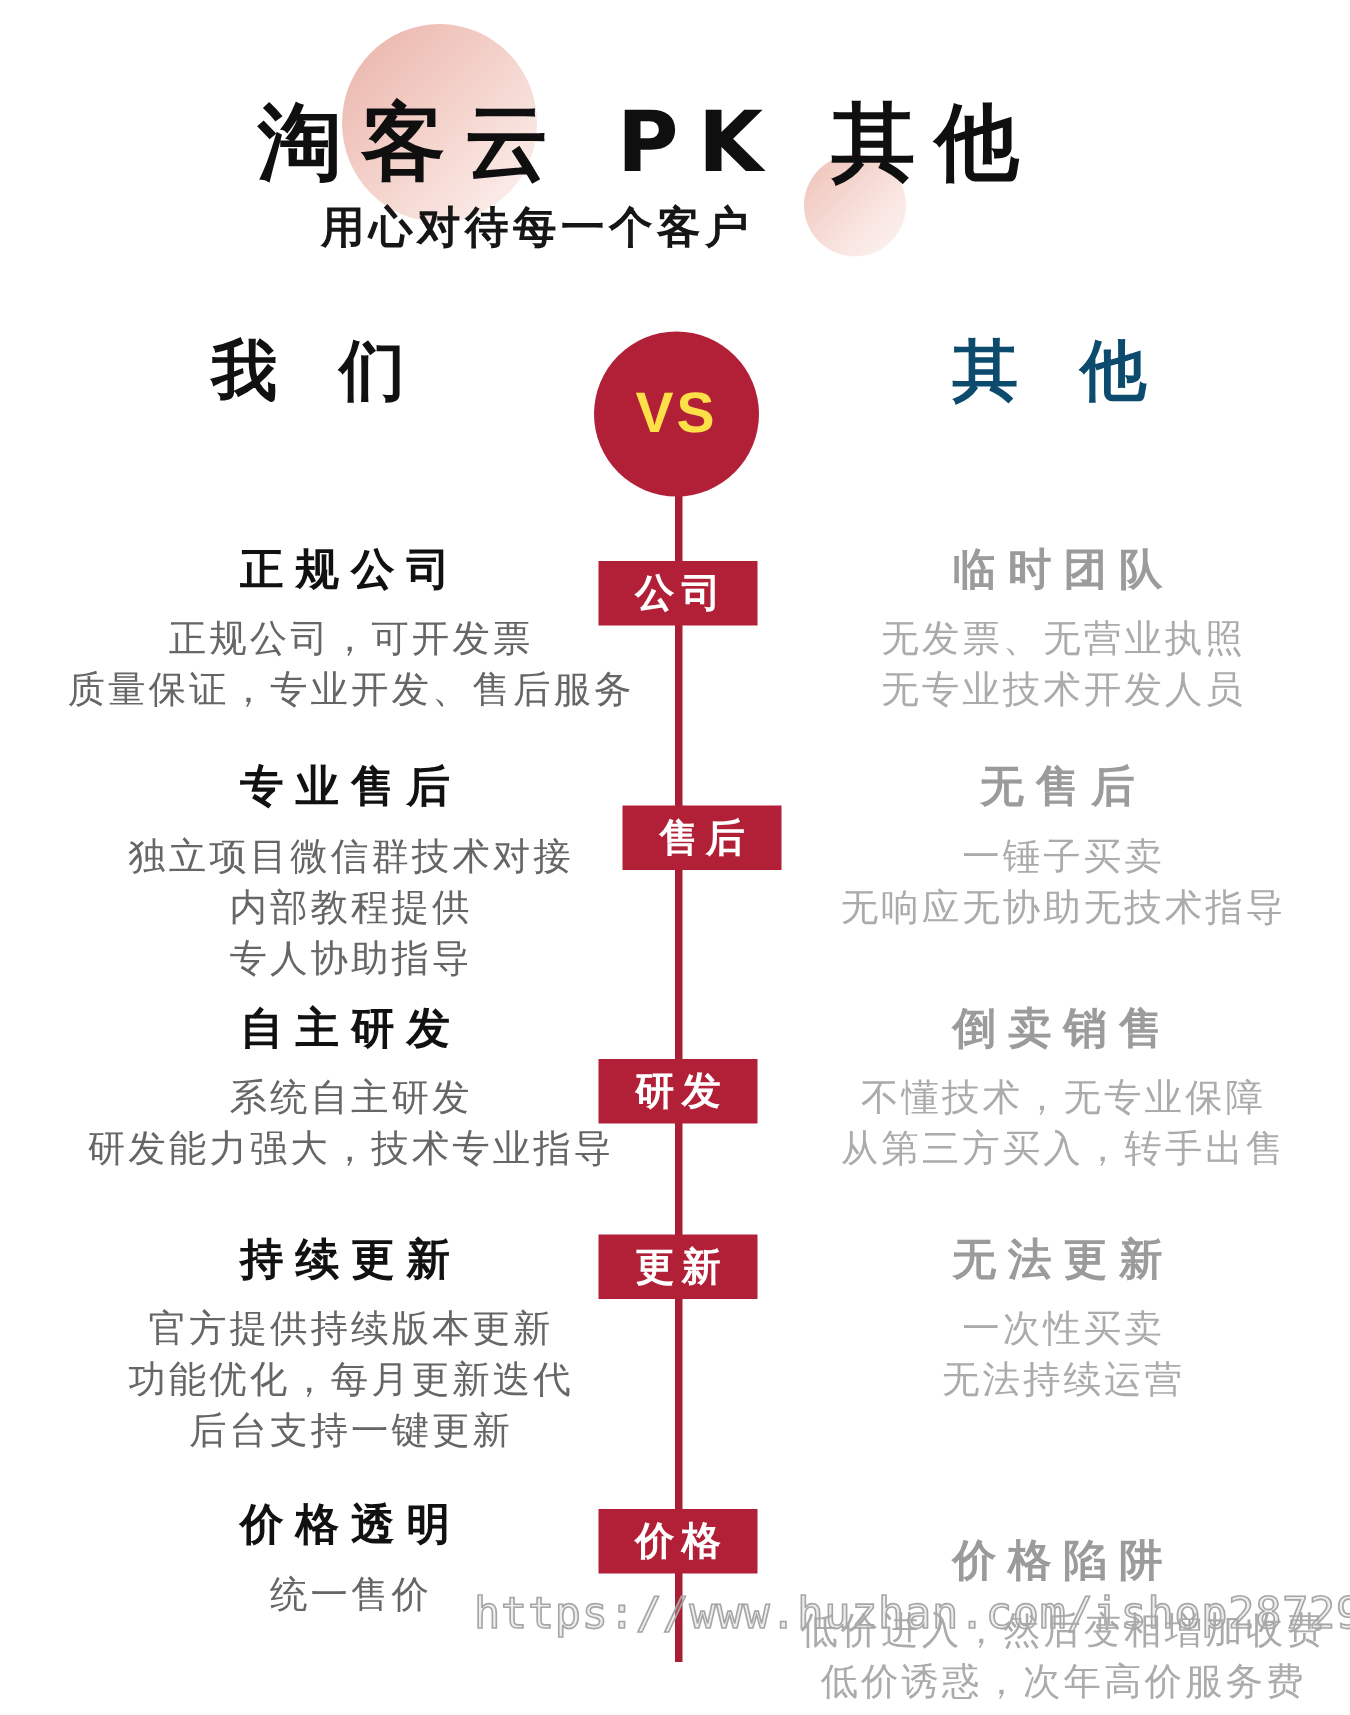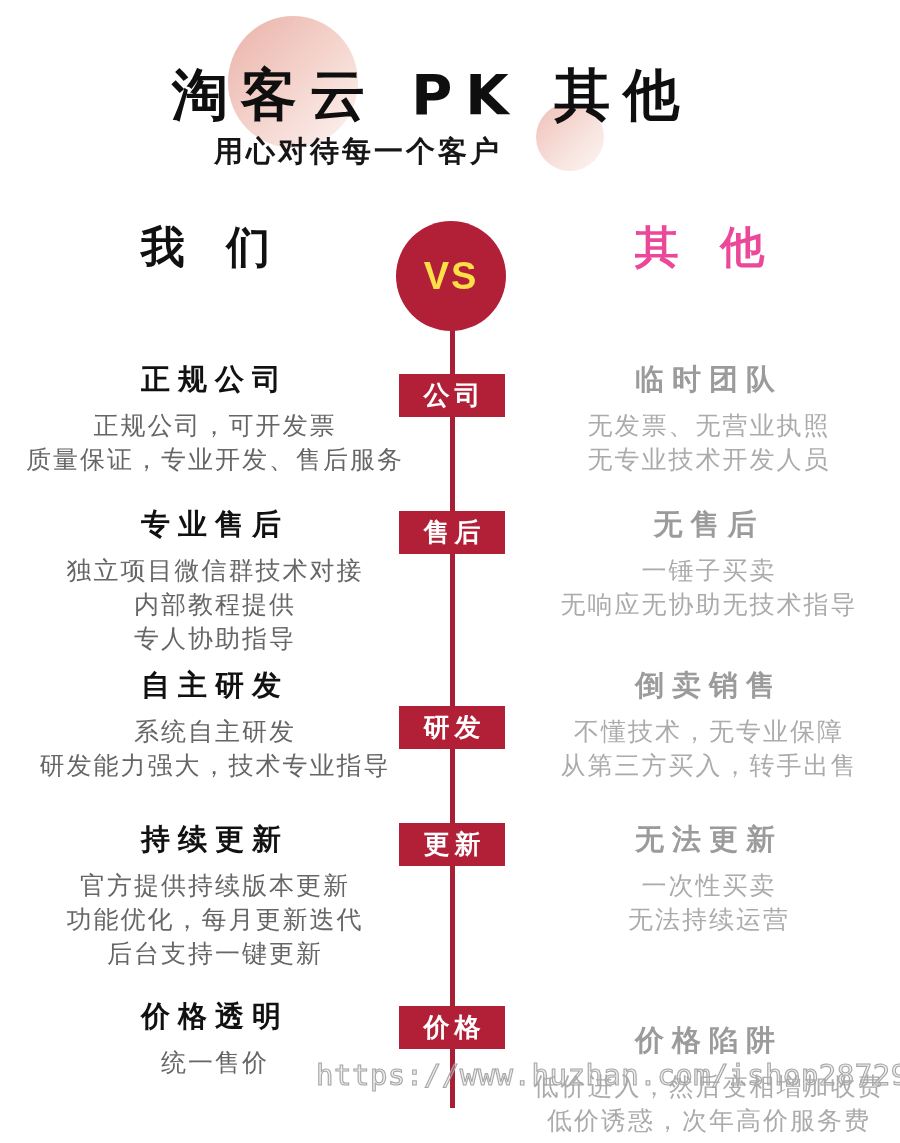--- a/index.html
+++ b/index.html
@@ -15,38 +15,38 @@
     background:linear-gradient(135deg,#eec0b6 0%,#f8e3de 60%,#fdf5f3 100%);}
   
   .title{position:absolute;left:0;top:58px;width:864px;text-align:center;z-index:2;
     font-size:56px;font-weight:900;color:#0f0f0f;letter-spacing:13px;white-space:nowrap;}
   .subtitle{position:absolute;left:0;top:132px;width:716px;text-align:center;z-index:2;
     font-size:29px;font-weight:600;color:#161616;letter-spacing:3px;}
   
   .col-head{position:absolute;top:218px;width:300px;text-align:center;z-index:2;
     font-size:44px;font-weight:900;letter-spacing:13px;white-space:nowrap;}
   .col-head.us{left:62px;color:#111111;}
-  .col-head.them{left:556px;color:#ec4899;}
+  .col-head.them{left:556px;color:#0c4a6e;}
   
   .spine{position:absolute;left:450px;top:328px;width:5px;height:780px;background:#a81e35;z-index:2;}
   .vs-circle{position:absolute;left:396px;top:221px;width:110px;height:110px;border-radius:50%;
     background:#b22038;z-index:3;display:flex;align-items:center;justify-content:center;}
   .vs-text{color:#fde047;font-size:38px;font-weight:700;letter-spacing:2px;
     font-family:"Liberation Sans",sans-serif;}
   
   .badge{position:absolute;left:399px;width:106px;height:43px;background:#b22038;z-index:3;
     display:flex;align-items:center;justify-content:center;color:#ffffff;
     font-size:26px;font-weight:600;letter-spacing:5px;text-indent:5px;}
-  .badge.b0{top:374px;} .badge.b1{top:511px;} .badge.b2{top:706px;}
+  .badge.b0{top:374px;} .badge.b1{top:537px;margin-left:16px;} .badge.b2{top:706px;}
   .badge.b3{top:823px;} .badge.b4{top:1006px;}
   
   .cell{position:absolute;text-align:center;z-index:2;}
   .cell h3{margin:0 0 9px 0;font-size:29px;font-weight:900;letter-spacing:8px;white-space:nowrap;}
   .cell p{margin:0;font-size:25px;line-height:34px;letter-spacing:2px;white-space:nowrap;}
-  .cell.left{left:5px;width:420px;text-align:center;}
+  .cell.left{left:24px;width:420px;text-align:center;}
   .cell.left h3{color:#111111;}
   .cell.left p{color:#666666;}
   .cell.right{left:528px;width:362px;}
   .cell.right h3{color:#9b9b9b;}
   .cell.right p{color:#ababab;}
   .cell.l0{top:360px;} .cell.r0{top:360px;}
   .cell.l1{top:505px;} .cell.r1{top:505px;}
   .cell.l2{top:666px;} .cell.r2{top:666px;}
   .cell.l3{top:820px;} .cell.r3{top:820px;}
   .cell.l4{top:997px;} .cell.r4{top:1021px;}

